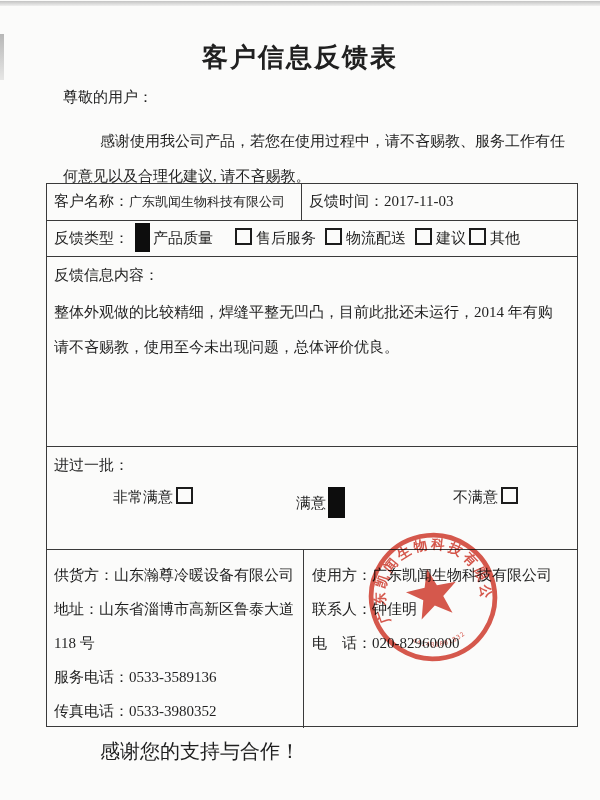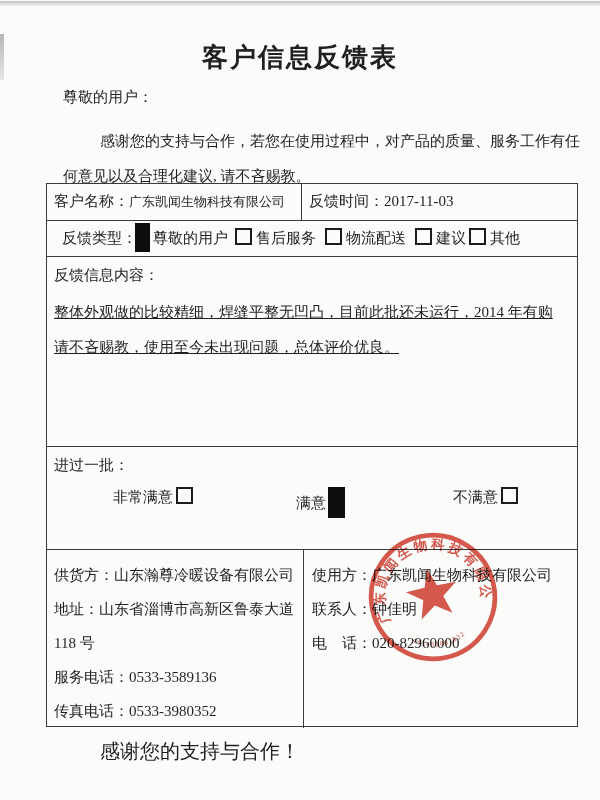--- a/index.html
+++ b/index.html
@@ -39,31 +39,31 @@
     border:1.6px solid #3a3a3a;box-sizing:border-box;font-size:15px;
   }
   .row{position:relative;box-sizing:border-box;border-top:1.4px solid #3a3a3a;}
   .row:first-child{border-top:none;}
   .row1{height:36px;display:flex;}
   .row1 .cell{box-sizing:border-box;line-height:34px;padding-left:7px;white-space:nowrap;}
   .cell-customer{width:255px;border-right:1.4px solid #3a3a3a;}
   .cell-time{flex:1;}
   .customer-value{font-size:13px;}
   .row2{height:36px;line-height:34px;}
-  .row2 .row-label{position:absolute;left:15px;top:0;}
+  .row2 .row-label{position:absolute;left:7px;top:0;}
   .type-item{position:absolute;top:0;line-height:34px;white-space:nowrap;}
   .type-item:nth-child(1){left:88px;}
   .type-item:nth-child(2){left:188px;}
   .type-item:nth-child(3){left:278px;}
   .type-item:nth-child(4){left:368px;}
   .type-item:nth-child(5){left:422px;}
   .row3{height:190px;}
   .row3 .row-label{position:absolute;left:7px;top:9px;}
   .content-lines{position:absolute;left:7px;top:38px;width:498px;}
-  .content-line{line-height:35px;white-space:nowrap;text-decoration:underline;}
+  .content-line{line-height:35px;white-space:nowrap;}
   .row4{height:103px;}
   .row4 .row-label{position:absolute;left:7px;top:9px;}
   .sat-item{position:absolute;top:40px;white-space:nowrap;}
   .sat-item:nth-child(1){left:66px;}
   .sat-item:nth-child(2){left:249px;}
   .sat-item:nth-child(3){left:406px;}
   .row5{height:179px;display:flex;justify-content:flex-end;}
   .col{box-sizing:border-box;padding:8px 6px 0 7px;}
   .col-supplier{width:257px;border-right:1.4px solid #3a3a3a;}
   .col-user{flex:1;padding-left:8px;}
@@ -90,37 +90,37 @@
 </head>
 <body>
 
 <div class="page">
   <div class="scan-edge-top"></div>
   <div class="scan-edge-corner"></div>
 
   <div class="doc-title">客户信息反馈表</div>
   <div class="salutation">尊敬的用户：</div>
   <div class="intro">
-      <div class="intro-line">感谢您的支持与合作，若您在使用过程中，对产品的质量、服务工作有任</div>
+      <div class="intro-line">感谢使用我公司产品，若您在使用过程中，请不吝赐教、服务工作有任</div>
       <div class="intro-line">何意见以及合理化建议, 请不吝赐教。</div>
     </div>
 
   <div class="form-table">
     <div class="row row1">
       <div class="cell cell-customer">
         <span>客户名称：</span><span class="customer-value">广东凯闻生物科技有限公司</span>
       </div>
       <div class="cell cell-time">
         <span>反馈时间：</span><span>2017-11-03</span>
       </div>
     </div>
 
     <div class="row row2">
       <span class="row-label">反馈类型：</span>
-      <span><span class="type-item"><span class="cb-filled"></span><span>尊敬的用户</span></span><span class="type-item"><span class="cb"></span><span>售后服务</span></span><span class="type-item"><span class="cb"></span><span>物流配送</span></span><span class="type-item"><span class="cb"></span><span>建议</span></span><span class="type-item"><span class="cb"></span><span>其他</span></span></span>
+      <span><span class="type-item"><span class="cb-filled"></span><span>产品质量</span></span><span class="type-item"><span class="cb"></span><span>售后服务</span></span><span class="type-item"><span class="cb"></span><span>物流配送</span></span><span class="type-item"><span class="cb"></span><span>建议</span></span><span class="type-item"><span class="cb"></span><span>其他</span></span></span>
     </div>
 
     <div class="row row3">
       <span class="row-label">反馈信息内容：</span>
       <div class="content-lines">
           <div class="content-line">整体外观做的比较精细，焊缝平整无凹凸，目前此批还未运行，2014 年有购</div>
           <div class="content-line">请不吝赐教，使用至今未出现问题，总体评价优良。</div>
         </div>
     </div>
 

